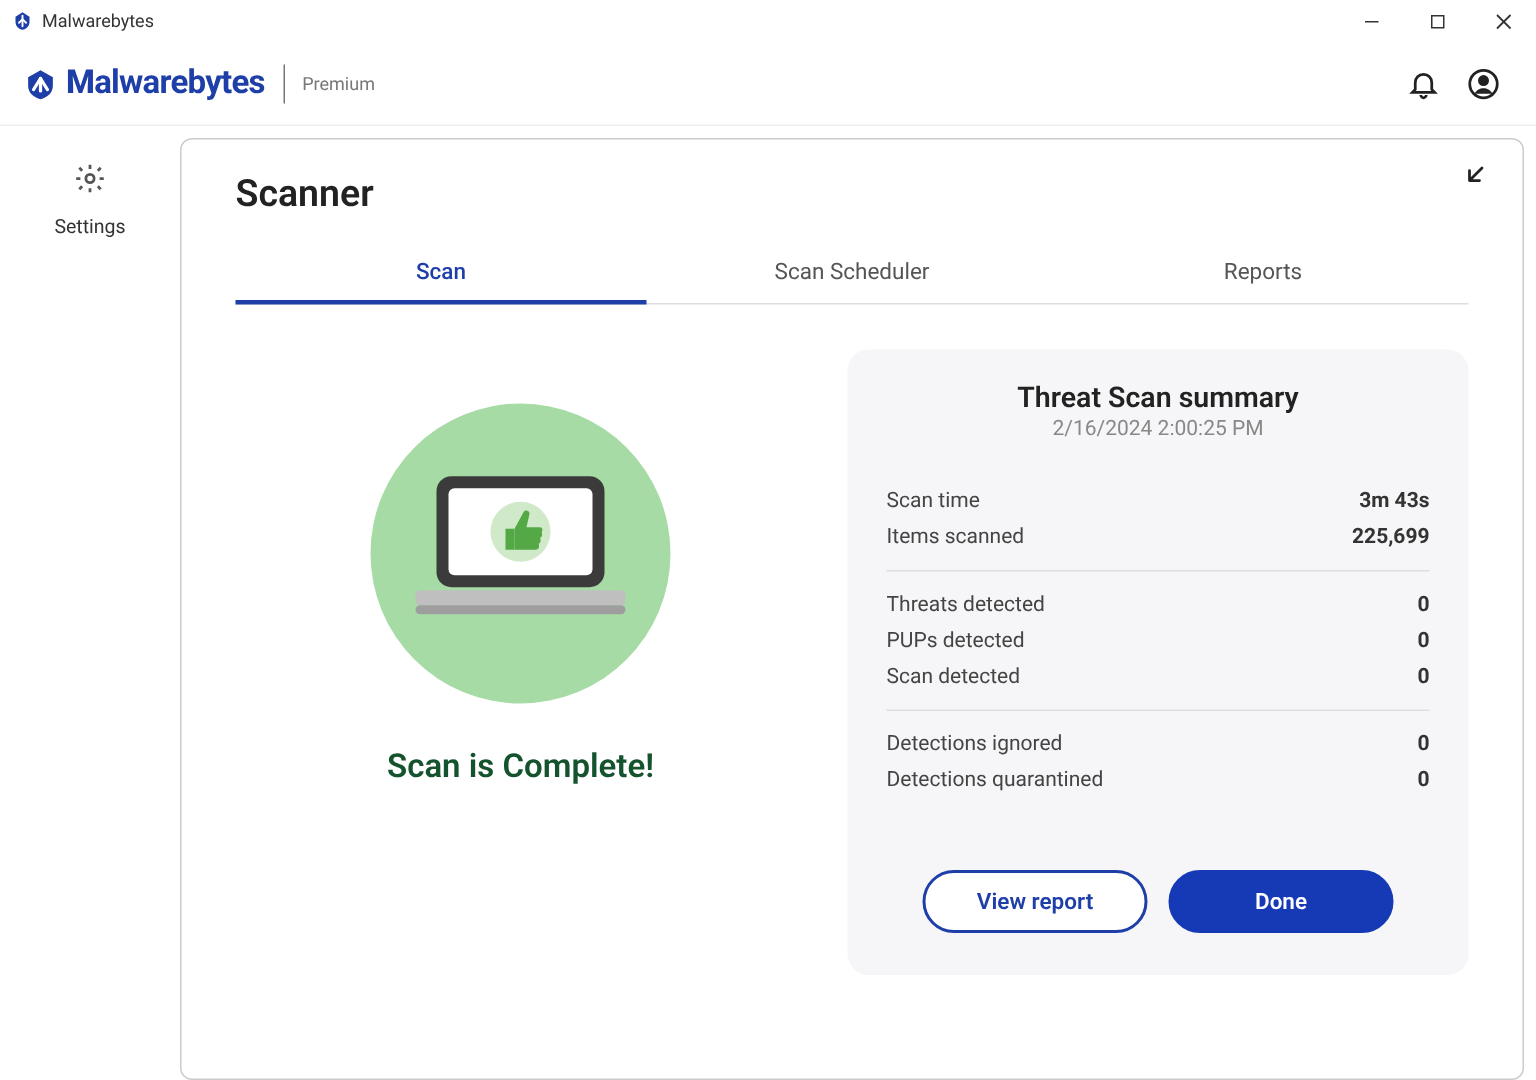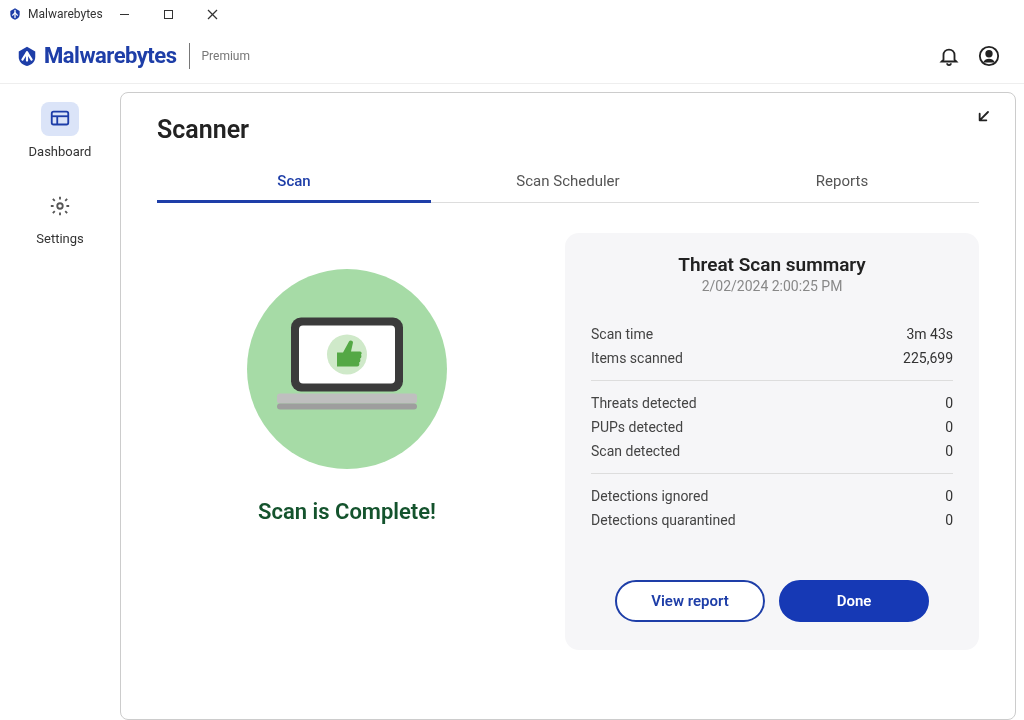--- a/index.html
+++ b/index.html
@@ -1,19 +1,19 @@
 <!DOCTYPE html>
 <html><head>
 <meta charset="utf-8">
 <style>
   * { margin: 0; padding: 0; box-sizing: border-box; font-family: -apple-system, BlinkMacSystemFont, 'Segoe UI', Roboto, sans-serif; }
   body { width: 1024px; height: 720px; background: #fff; overflow: hidden; }
 
   
-  .titlebar { height: 28px; display: flex; align-items: center; justify-content: flex-start; padding: 0 0 0 8px; background: #fff; }
+  .titlebar { height: 28px; display: flex; align-items: center; justify-content: space-between; padding: 0 0 0 8px; background: #fff; }
   .titlebar-left { display: flex; align-items: center; gap: 6px; }
   .titlebar-left .app-icon svg { width: 14px; height: 14px; display: block; }
   .title-text { font-size: 12px; color: #333; }
   .win-controls { display: flex; }
   .win-btn { width: 44px; height: 28px; display: flex; align-items: center; justify-content: center; color: #333; }
   .win-btn svg { width: 11px; height: 11px; }
 
   
   .header { height: 56px; display: flex; align-items: center; justify-content: space-between; padding: 0 24px 0 16px; border-bottom: 1px solid #eee; }
   .brand-group { display: flex; align-items: center; }
@@ -54,21 +54,21 @@
   .circle-bg { position:absolute; inset:0; border-radius:50%; background:#a6dba6; }
   .laptop { position:absolute; left:50%; top:50%; transform:translate(-50%,-48%); }
   .completion-text { font-size: 22px; font-weight:600; color:#14532d; }
 
   .summary-card { flex: 1; background:#f6f6f8; border-radius: 14px; padding: 20px 26px 22px 26px; display:flex; flex-direction:column; }
   .summary-title { font-size: 19px; font-weight:600; text-align:center; color:#222; margin-bottom: 2px;}
   .summary-time { font-size: 14px; color:#888; text-align:center; margin-bottom: 18px;}
   .summary-section { padding: 10px 0; }
   .summary-section + .summary-section { border-top: 1px solid #ddd; }
   .row { display:flex; justify-content:space-between; font-size:14px; color:#444; padding: 4px 0;}
-  .row .val { color:#333; }
+  .row .val { color:#333;font-weight:bold; }
   .actions { margin-top: auto; display:flex; gap:14px; justify-content:center; padding-top: 38px; padding-bottom: 6px; }
   .btn { height: 42px; border-radius: 22px; padding: 0 30px; font-size:15px; font-weight:600; display:flex; align-items:center; justify-content:center; cursor:pointer; min-width: 150px;}
   .btn-outline { background:#fff; color:#1e3ea8; border:2px solid #1e3ea8; }
   .btn-primary { background:#1639b5; color:#fff; border:2px solid #1639b5; }
 </style>
 </head>
 <body>
 
 <div class="titlebar">
   <div class="titlebar-left">
@@ -130,30 +130,20 @@
           <circle cx="12" cy="9.5" r="3" fill="#222"></circle>
           <path d="M5.5 19 C7 16 9.5 15 12 15 C14.5 15 17 16 18.5 19" fill="#222" stroke="none"></path>
         </svg>
     </span>
   </div>
 </div>
 
 <div class="body">
   <div class="sidebar">
     <div class="side-item">
-      <div class="side-icon-wrap active">
-        <svg viewBox="0 0 24 24" fill="none" stroke="#1e3ea8" stroke-width="2">
-            <rect x="3" y="4" width="18" height="14" rx="2"></rect>
-            <line x1="3" y1="9" x2="21" y2="9"></line>
-            <line x1="9" y1="9" x2="9" y2="18"></line>
-          </svg>
-      </div>
-      <span class="side-label">Dashboard</span>
-    </div>
-    <div class="side-item">
       <div class="side-icon-wrap">
         <svg viewBox="0 0 24 24" fill="none" stroke="#555" stroke-width="2">
             <circle cx="12" cy="12" r="3"></circle>
             <path d="M12 2 L12 5 M12 19 L12 22 M4.2 4.2 L6.3 6.3 M17.7 17.7 L19.8 19.8 M2 12 L5 12 M19 12 L22 12 M4.2 19.8 L6.3 17.7 M17.7 6.3 L19.8 4.2"></path>
           </svg>
       </div>
       <span class="side-label">Settings</span>
     </div>
   </div>
 
@@ -192,21 +182,21 @@
                   <path fill="#54a845" d="M-4 12 L10 12 C12 12 13 10 12 8 C13 8 14 6 13 4 C14 4 15 2 14 0 C15 0 15 -3 13 -3 L4 -3 L6 -12 C6 -14 3 -15 2 -13 L-4 -2 Z"></path>
                 </g>
               </svg>
             </div>
           </div>
           <div class="completion-text">Scan is Complete!</div>
         </div>
 
         <div class="summary-card">
           <div class="summary-title">Threat Scan summary</div>
-          <div class="summary-time">2/02/2024 2:00:25 PM</div>
+          <div class="summary-time">2/16/2024 2:00:25 PM</div>
 
           <div class="summary-section">
             <div class="row">
                 <span>Scan time</span>
                 <span class="val">3m 43s</span>
               </div>
             <div class="row">
                 <span>Items scanned</span>
                 <span class="val">225,699</span>
               </div>

